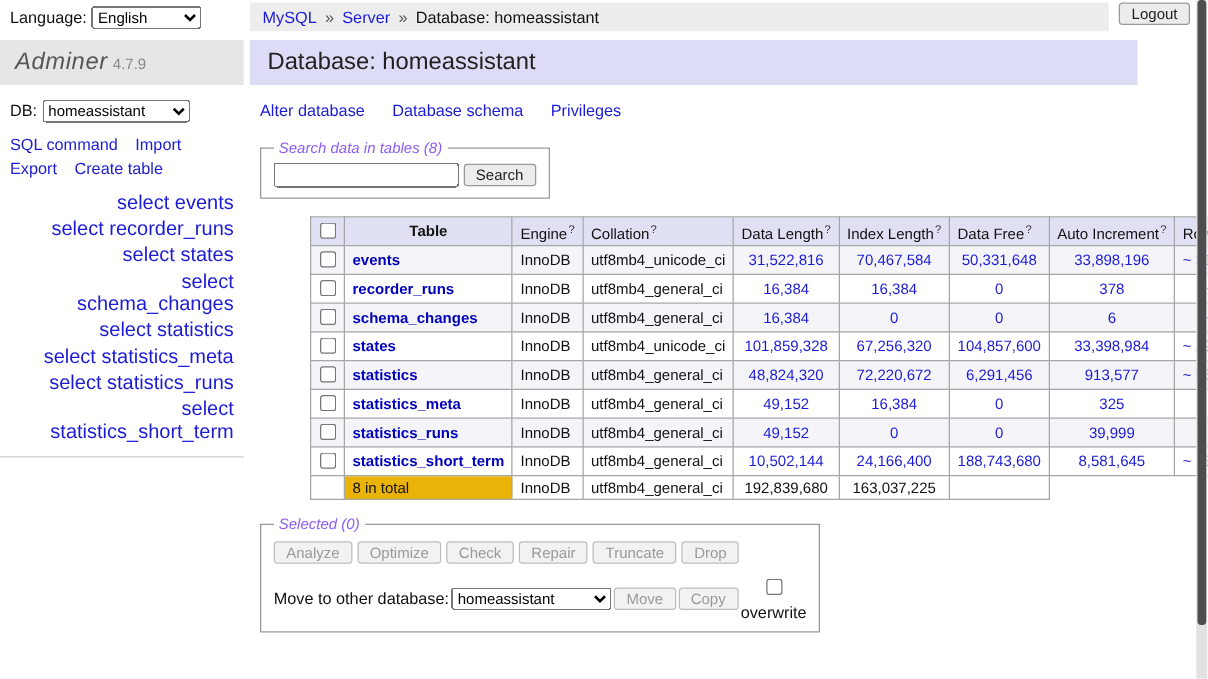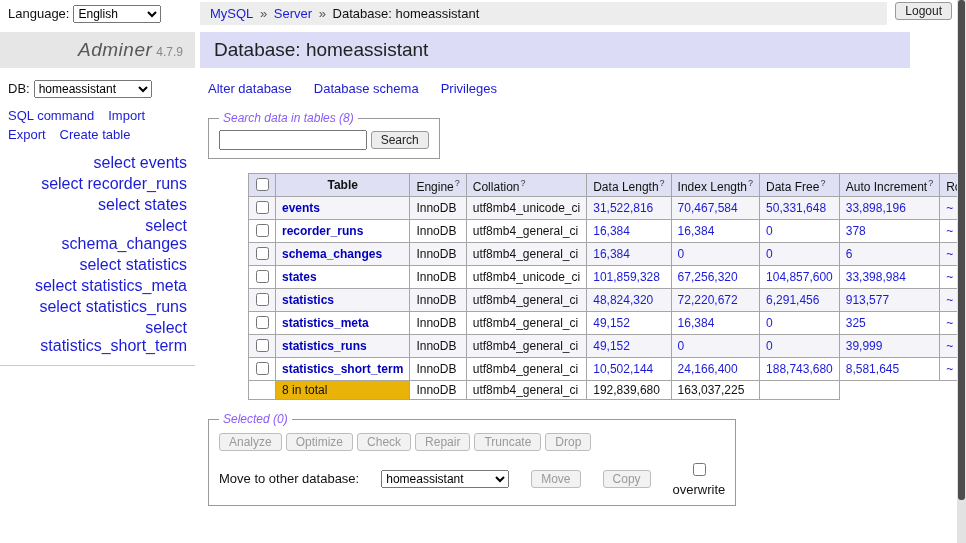--- a/index.html
+++ b/index.html
@@ -19,21 +19,21 @@
   .row1{display:flex;align-items:flex-start;}
   .langbox{width:195px;flex-shrink:0;padding:5px 8px;}
   .langbox select{font-size:12px;width:88px;margin-left:4px;}
   .bc-row{flex:1;display:flex;align-items:flex-start;padding:2px 14px 0 5px;}
   .bc{flex:1;background:var(--breadcrumb-bg);padding:4px 10px;margin-right:8px;font-size:13px;}
   .bc-sep{color:#555;margin:0 3px;}
   .bc .current{color:#111;}
 
   
   .row2{display:flex;align-items:stretch;margin-top:4px;}
-  .h1box{width:195px;flex-shrink:0;background:var(--sidebar-header-bg);padding:7px 12px;text-align:right;}
+  .h1box{width:195px;flex-shrink:0;background:var(--sidebar-header-bg);padding:7px 12px;}
   .appname{font-style:italic;font-size:19px;color:#575757;letter-spacing:.5px;}
   .ver{font-size:12px;color:#888;margin-left:4px;}
   .h2band{flex:1;margin:0 56px 0 5px;background:var(--h2-bg);font-size:19px;font-weight:normal;color:#222;padding:7px 14px;}
 
   
   .row3{display:flex;align-items:flex-start;}
   .sidebar{width:195px;flex-shrink:0;padding-top:12px;}
   .db-row{padding:0 8px 6px 8px;}
   .db-row select{font-size:12px;width:118px;margin-left:4px;}
   .sb-row{margin:4px 8px;}
@@ -55,29 +55,29 @@
 
   table.dbt{border-collapse:collapse;font-size:12px;margin-top:2px;margin-left:40px;}
   .dbt th,.dbt td{border:1px solid #a6a6a6;padding:1px 6px;white-space:nowrap;line-height:16px;}
   .dbt thead th,.dbt thead td{background:var(--thead-bg);}
   .dbt thead th{text-align:center;}
   .dbt thead sup{font-size:9px;color:#333;margin-left:1px;}
   .dbt tbody tr.odd{background:var(--odd-row-bg);}
   .dbt .check{text-align:center;padding:1px 3px;}
   .dbt th{text-align:left;}
   .tname{font-weight:bold;color:var(--table-name-link);}
-  .num{text-align:left;}
+  .num{text-align:center;}
   .numlink{color:var(--number-link);}
   .total th{font-weight:normal;background:#eab308;}
   .total td{background:#fff;}
   .min-col{min-width:48px;}
 
   .selbtns{margin:2px 0 9px 0;}
   .selbtns .btn{margin-right:4px;}
-  .moverow{display:flex;align-items:center;gap:22px;font-size:13px;justify-content:space-between;}
+  .moverow{display:flex;align-items:center;gap:2px;font-size:13px;justify-content:space-between;}
   .moverow select{font-size:12px;width:128px;}
   .ovw{display:flex;align-items:center;gap:3px;font-size:13px;flex-direction:column;}
 
   
   .scrollbar{position:absolute;top:0;right:0;width:9px;height:543px;background:#e2e2e2;}
   .scroll-thumb{position:absolute;top:0;left:1px;width:7px;height:92%;background:#4d4d4d;border-radius:3px;}
 </style>
 </head>
 <body>
 

